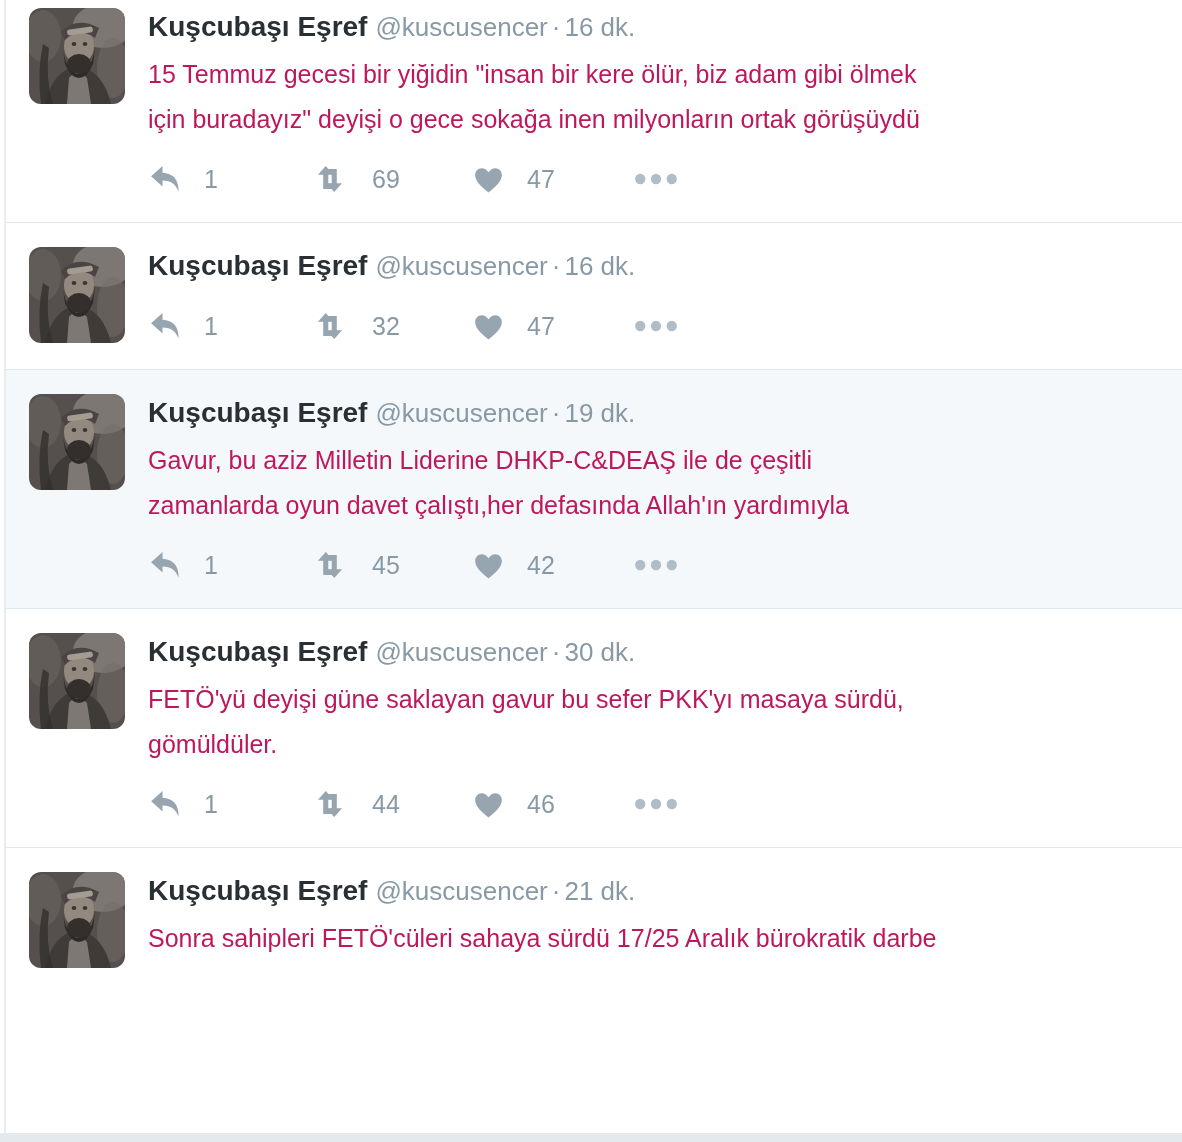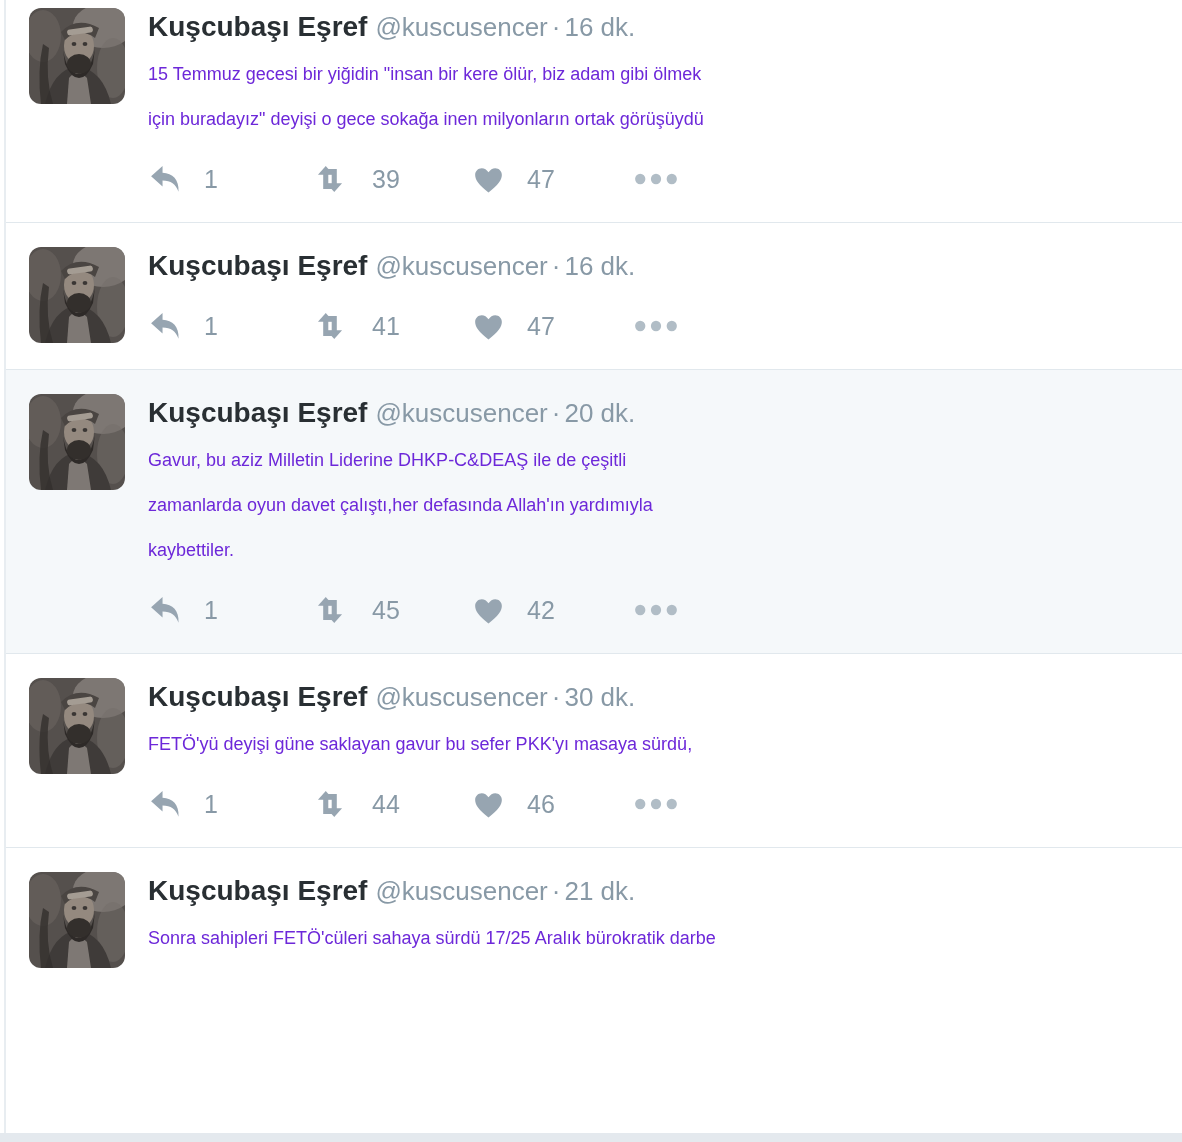--- a/index.html
+++ b/index.html
@@ -20,21 +20,21 @@
 
   .content { flex:1; min-width:0; }
 
   .header { line-height:38px; white-space:nowrap; }
   .name { font-size:28px; font-weight:700; color:#292f33; cursor:pointer; }
   .handle { font-size:26px; color:#8899a6; margin-left:8px; cursor:pointer; }
   .sep { font-size:26px; color:#8899a6; margin:0 4px; }
   .time { font-size:26px; color:#8899a6; cursor:pointer; }
 
   .text { margin-top:2px; }
-  .text-line { font-size:18px; line-height:45px; color:#6d28d9; white-space:nowrap; }
+  .text-line { font-size:25px; line-height:45px; color:#be185d; white-space:nowrap; }
 
   .actions { display:flex; align-items:center; margin-top:20px; height:34px; }
   .action-group { display:flex; align-items:center; width:162px; color:#97a5b1; cursor:pointer; }
   .action-group .count { font-size:25px; color:#8899a6; margin-left:22px; }
   .action-group svg { display:block; }
   .action-group.more { width:auto; color:#b1bdc6; }
 
   .icon { display:inline-flex; align-items:center; }
 </style>
 </head>
@@ -79,21 +79,21 @@
         </div>
         <div class="action-group">
           <span class="icon">
             <svg width="40" height="34" viewBox="0 0 24 24" fill="currentColor">
               <path d="M3.5 9 L9 2.8 L14.5 9 Z"></path>
               <path d="M7.2 8 H10.8 V15.4 H16.5 V19 H7.2 Z"></path>
               <path d="M20.5 15 L15 21.2 L9.5 15 Z"></path>
               <path d="M16.8 16 H13.2 V8.6 H7.5 V5 H16.8 Z"></path>
             </svg>
           </span>
-          <span class="count">39</span>
+          <span class="count">69</span>
         </div>
         <div class="action-group">
           <span class="icon">
             <svg width="33" height="31" viewBox="0 0 24 22" fill="currentColor">
               <path d="M12 20.5 C5 15 2.3 11.2 2.3 7.7 C2.3 4.9 4.4 2.8 7.1 2.8 C9 2.8 10.8 3.9 12 5.8 C13.2 3.9 15 2.8 16.9 2.8 C19.6 2.8 21.7 4.9 21.7 7.7 C21.7 11.2 19 15 12 20.5 Z"></path>
             </svg>
           </span>
           <span class="count">47</span>
         </div>
         <div class="action-group more">
@@ -143,21 +143,21 @@
         </div>
         <div class="action-group">
           <span class="icon">
             <svg width="40" height="34" viewBox="0 0 24 24" fill="currentColor">
               <path d="M3.5 9 L9 2.8 L14.5 9 Z"></path>
               <path d="M7.2 8 H10.8 V15.4 H16.5 V19 H7.2 Z"></path>
               <path d="M20.5 15 L15 21.2 L9.5 15 Z"></path>
               <path d="M16.8 16 H13.2 V8.6 H7.5 V5 H16.8 Z"></path>
             </svg>
           </span>
-          <span class="count">41</span>
+          <span class="count">32</span>
         </div>
         <div class="action-group">
           <span class="icon">
             <svg width="33" height="31" viewBox="0 0 24 22" fill="currentColor">
               <path d="M12 20.5 C5 15 2.3 11.2 2.3 7.7 C2.3 4.9 4.4 2.8 7.1 2.8 C9 2.8 10.8 3.9 12 5.8 C13.2 3.9 15 2.8 16.9 2.8 C19.6 2.8 21.7 4.9 21.7 7.7 C21.7 11.2 19 15 12 20.5 Z"></path>
             </svg>
           </span>
           <span class="count">47</span>
         </div>
         <div class="action-group more">
@@ -187,26 +187,25 @@
         <ellipse cx="50" cy="56" rx="12" ry="10" fill="#332f2c"></ellipse>
         <path d="M32 24 Q48 8 70 20 L66 30 Q50 18 36 32 Z" fill="#4a4542"></path>
         <rect x="38" y="20" width="26" height="6" rx="3" fill="#a49c93" transform="rotate(-8 51 23)"></rect>
         <ellipse cx="45" cy="36" rx="2.4" ry="2" fill="#3a3634"></ellipse>
         <ellipse cx="56" cy="36" rx="2.4" ry="2" fill="#3a3634"></ellipse>
         <path d="M20 40 Q16 70 24 96 L12 96 Q8 62 14 36 Z" fill="#332f2d" opacity="0.8"></path>
       </svg>
     </div>
     <div class="content">
       <div class="header">
-        <span class="name">Kuşcubaşı Eşref</span><span class="handle">@kuscusencer</span><span class="sep">·</span><span class="time">20 dk.</span>
+        <span class="name">Kuşcubaşı Eşref</span><span class="handle">@kuscusencer</span><span class="sep">·</span><span class="time">19 dk.</span>
       </div>
       <div class="text">
           <div class="text-line">Gavur, bu aziz Milletin Liderine DHKP-C&amp;DEAŞ ile de çeşitli</div>
           <div class="text-line">zamanlarda oyun davet çalıştı,her defasında Allah'ın yardımıyla</div>
-          <div class="text-line">kaybettiler.</div>
         </div>
       <div class="actions">
         <div class="action-group">
           <span class="icon">
             <svg width="34" height="30" viewBox="0 0 24 22" fill="currentColor">
               <path d="M10.2 1.5 L1.8 9 L10.2 16.5 V12.1 C16.4 12.1 19.8 14.6 21.9 20.3 C22.4 11.6 17.6 6.8 10.2 6.5 Z"></path>
             </svg>
           </span>
           <span class="count">1</span>
         </div>
@@ -260,20 +259,21 @@
         <ellipse cx="56" cy="36" rx="2.4" ry="2" fill="#3a3634"></ellipse>
         <path d="M20 40 Q16 70 24 96 L12 96 Q8 62 14 36 Z" fill="#332f2d" opacity="0.8"></path>
       </svg>
     </div>
     <div class="content">
       <div class="header">
         <span class="name">Kuşcubaşı Eşref</span><span class="handle">@kuscusencer</span><span class="sep">·</span><span class="time">30 dk.</span>
       </div>
       <div class="text">
           <div class="text-line">FETÖ'yü deyişi güne saklayan gavur bu sefer PKK'yı masaya sürdü,</div>
+          <div class="text-line">gömüldüler.</div>
         </div>
       <div class="actions">
         <div class="action-group">
           <span class="icon">
             <svg width="34" height="30" viewBox="0 0 24 22" fill="currentColor">
               <path d="M10.2 1.5 L1.8 9 L10.2 16.5 V12.1 C16.4 12.1 19.8 14.6 21.9 20.3 C22.4 11.6 17.6 6.8 10.2 6.5 Z"></path>
             </svg>
           </span>
           <span class="count">1</span>
         </div>

